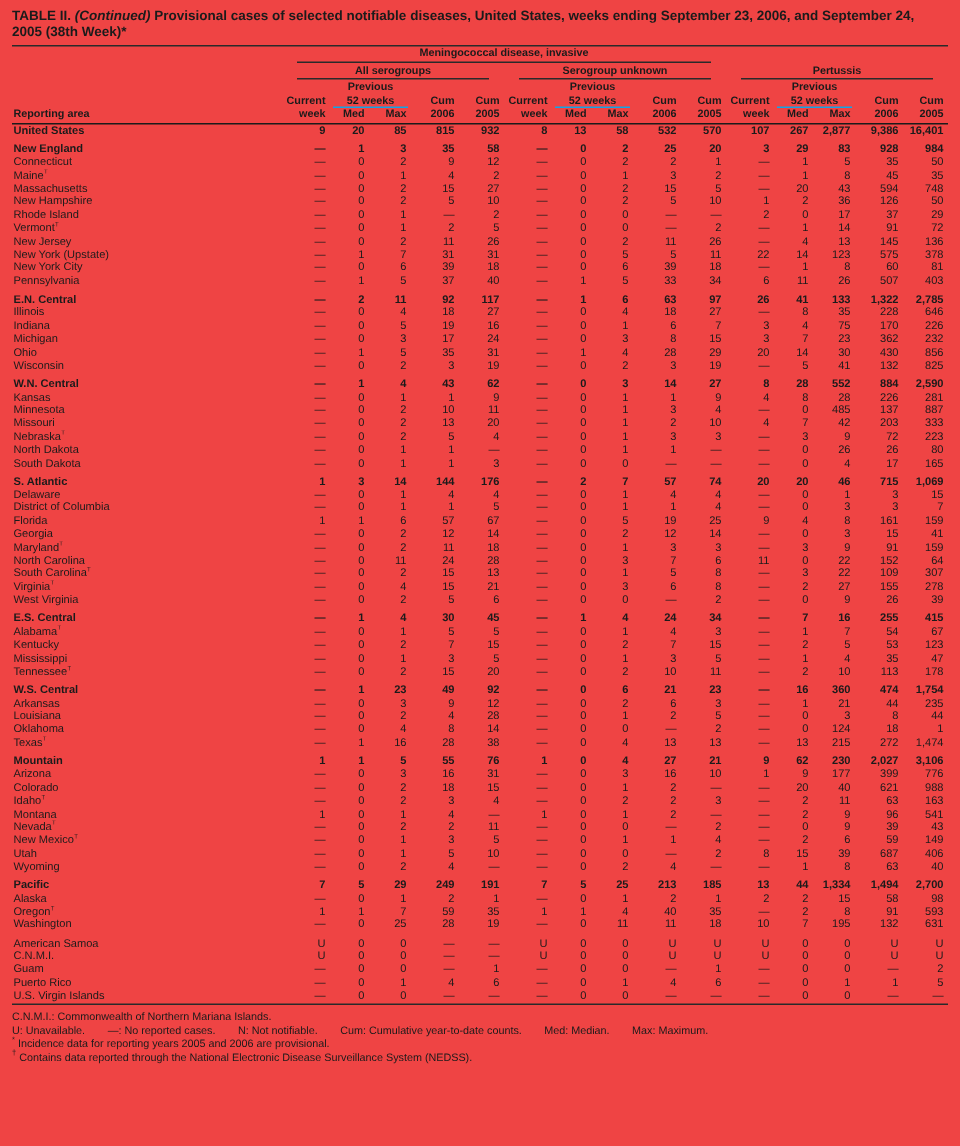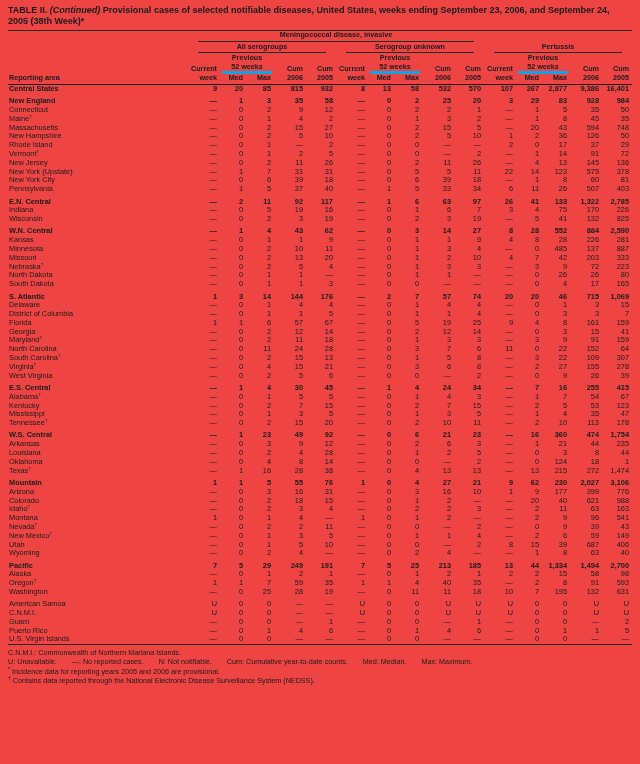--- a/index.html
+++ b/index.html
@@ -16,21 +16,21 @@
           border-top:1px solid #2a2a2a; border-bottom:1px solid #2a2a2a; }
   col.c-area { width:180px; }
   col.c-cw { width:32px; } col.c-med { width:26px; } col.c-max { width:28px; }
   col.c-c6 { width:32px; } col.c-c5 { width:30px; }
 
   th { font-weight:bold; font-size:7.2px; line-height:8.6px; vertical-align:bottom;
        text-align:right; padding:0 3px 1px 0; white-space:nowrap; }
   th.span-hdr, th.grp { text-align:center; padding:0 0 1px 0; vertical-align:bottom; }
   .underline { border-bottom:1px solid #2a2a2a; padding-bottom:1px; margin:0 10px; }
   th.prev { text-align:center; padding:0; }
-  th.prev .u52 { border-bottom:3px solid #0ea5e9; margin:0 2px; }
+  th.prev .u52 { border-bottom:1px solid #0ea5e9; margin:0 2px; }
   tr.hdr-bottom th { border-bottom:1.8px solid #1b1b1b; }
   th.area-label { text-align:left; padding-left:1px; }
 
   td { font-size:7.4px; line-height:8.8px; white-space:nowrap; overflow:hidden; }
   td.num { text-align:right; padding-right:3px; }
   td.area { text-align:left; padding-left:1px; }
   tr.bold td { font-weight:bold; }
   tr.gap td { padding-top:3.5px; }
   sup { font-size:5px; vertical-align:super; line-height:0; }
 
@@ -121,21 +121,21 @@
           <th>2005</th>
           <th>week</th>
           <th>Med</th>
           <th>Max</th>
           <th>2006</th>
           <th>2005</th>
         </tr>
     </thead>
     <tbody>
         <tr class="bold">
-          <td class="area">Central States</td>
+          <td class="area">United States</td>
           <td class="num">9</td>
           <td class="num">20</td>
           <td class="num">85</td>
           <td class="num">815</td>
           <td class="num">932</td>
           <td class="num">8</td>
           <td class="num">13</td>
           <td class="num">58</td>
           <td class="num">532</td>
           <td class="num">570</td>
@@ -355,36 +355,90 @@
           <td class="num">6</td>
           <td class="num">63</td>
           <td class="num">97</td>
           <td class="num">26</td>
           <td class="num">41</td>
           <td class="num">133</td>
           <td class="num">1,322</td>
           <td class="num">2,785</td>
         </tr>
         <tr>
+          <td class="area">Illinois</td>
+          <td class="num">—</td>
+          <td class="num">0</td>
+          <td class="num">4</td>
+          <td class="num">18</td>
+          <td class="num">27</td>
+          <td class="num">—</td>
+          <td class="num">0</td>
+          <td class="num">4</td>
+          <td class="num">18</td>
+          <td class="num">27</td>
+          <td class="num">—</td>
+          <td class="num">8</td>
+          <td class="num">35</td>
+          <td class="num">228</td>
+          <td class="num">646</td>
+        </tr>
+        <tr>
           <td class="area">Indiana</td>
           <td class="num">—</td>
           <td class="num">0</td>
           <td class="num">5</td>
           <td class="num">19</td>
           <td class="num">16</td>
           <td class="num">—</td>
           <td class="num">0</td>
           <td class="num">1</td>
           <td class="num">6</td>
           <td class="num">7</td>
           <td class="num">3</td>
           <td class="num">4</td>
           <td class="num">75</td>
           <td class="num">170</td>
           <td class="num">226</td>
+        </tr>
+        <tr>
+          <td class="area">Michigan</td>
+          <td class="num">—</td>
+          <td class="num">0</td>
+          <td class="num">3</td>
+          <td class="num">17</td>
+          <td class="num">24</td>
+          <td class="num">—</td>
+          <td class="num">0</td>
+          <td class="num">3</td>
+          <td class="num">8</td>
+          <td class="num">15</td>
+          <td class="num">3</td>
+          <td class="num">7</td>
+          <td class="num">23</td>
+          <td class="num">362</td>
+          <td class="num">232</td>
+        </tr>
+        <tr>
+          <td class="area">Ohio</td>
+          <td class="num">—</td>
+          <td class="num">1</td>
+          <td class="num">5</td>
+          <td class="num">35</td>
+          <td class="num">31</td>
+          <td class="num">—</td>
+          <td class="num">1</td>
+          <td class="num">4</td>
+          <td class="num">28</td>
+          <td class="num">29</td>
+          <td class="num">20</td>
+          <td class="num">14</td>
+          <td class="num">30</td>
+          <td class="num">430</td>
+          <td class="num">856</td>
         </tr>
         <tr>
           <td class="area">Wisconsin</td>
           <td class="num">—</td>
           <td class="num">0</td>
           <td class="num">2</td>
           <td class="num">3</td>
           <td class="num">19</td>
           <td class="num">—</td>
           <td class="num">0</td>

